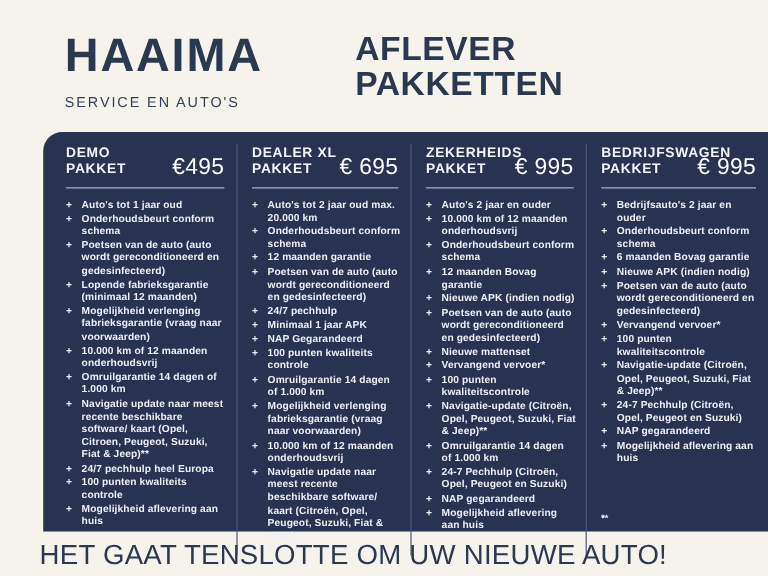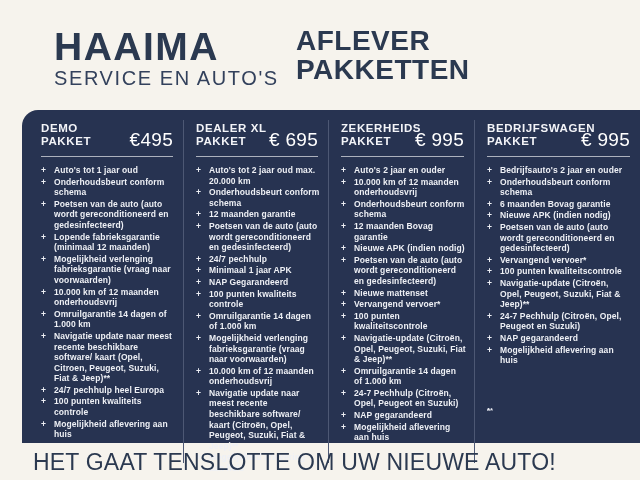--- a/index.html
+++ b/index.html
@@ -12,32 +12,32 @@
   }
   .page { position:absolute; inset:0; }
 
   
   .logo { position:absolute; left:54px; top:28px; }
   .logo-title {
     font-size:39px; font-weight:700; letter-spacing:1.5px;
     color:#2b3950; line-height:38px;
   }
   .logo-sub {
-    font-size:20px; font-weight:400; letter-spacing:1.6px;
-    color:#33415c; margin-top:1px;
+    font-size:12px; font-weight:400; letter-spacing:1.6px;
+    color:#33415c; margin-top:12px;
   }
   .page-title {
     position:absolute; left:296px; top:26px;
     font-size:28px; font-weight:700; letter-spacing:.5px;
     line-height:29px; color:#2b3950;
   }
 
   
   .panel {
-    position:absolute; left:22px; top:110px; right:0; height:333px;
+    position:absolute; left:36px; top:110px; right:0; height:333px;
     background:#273351;
     border-top-left-radius:16px;
     display:grid;
     grid-template-columns:161px 145px 146px 1fr;
   }
   .col { position:relative; padding:12px 8px 0 13px; }
   .col:first-child { padding-left:19px; }
   .col + .col::before {
     content:""; position:absolute; left:0; top:10px; bottom:12px;
     width:1px; background:#4d5874;

